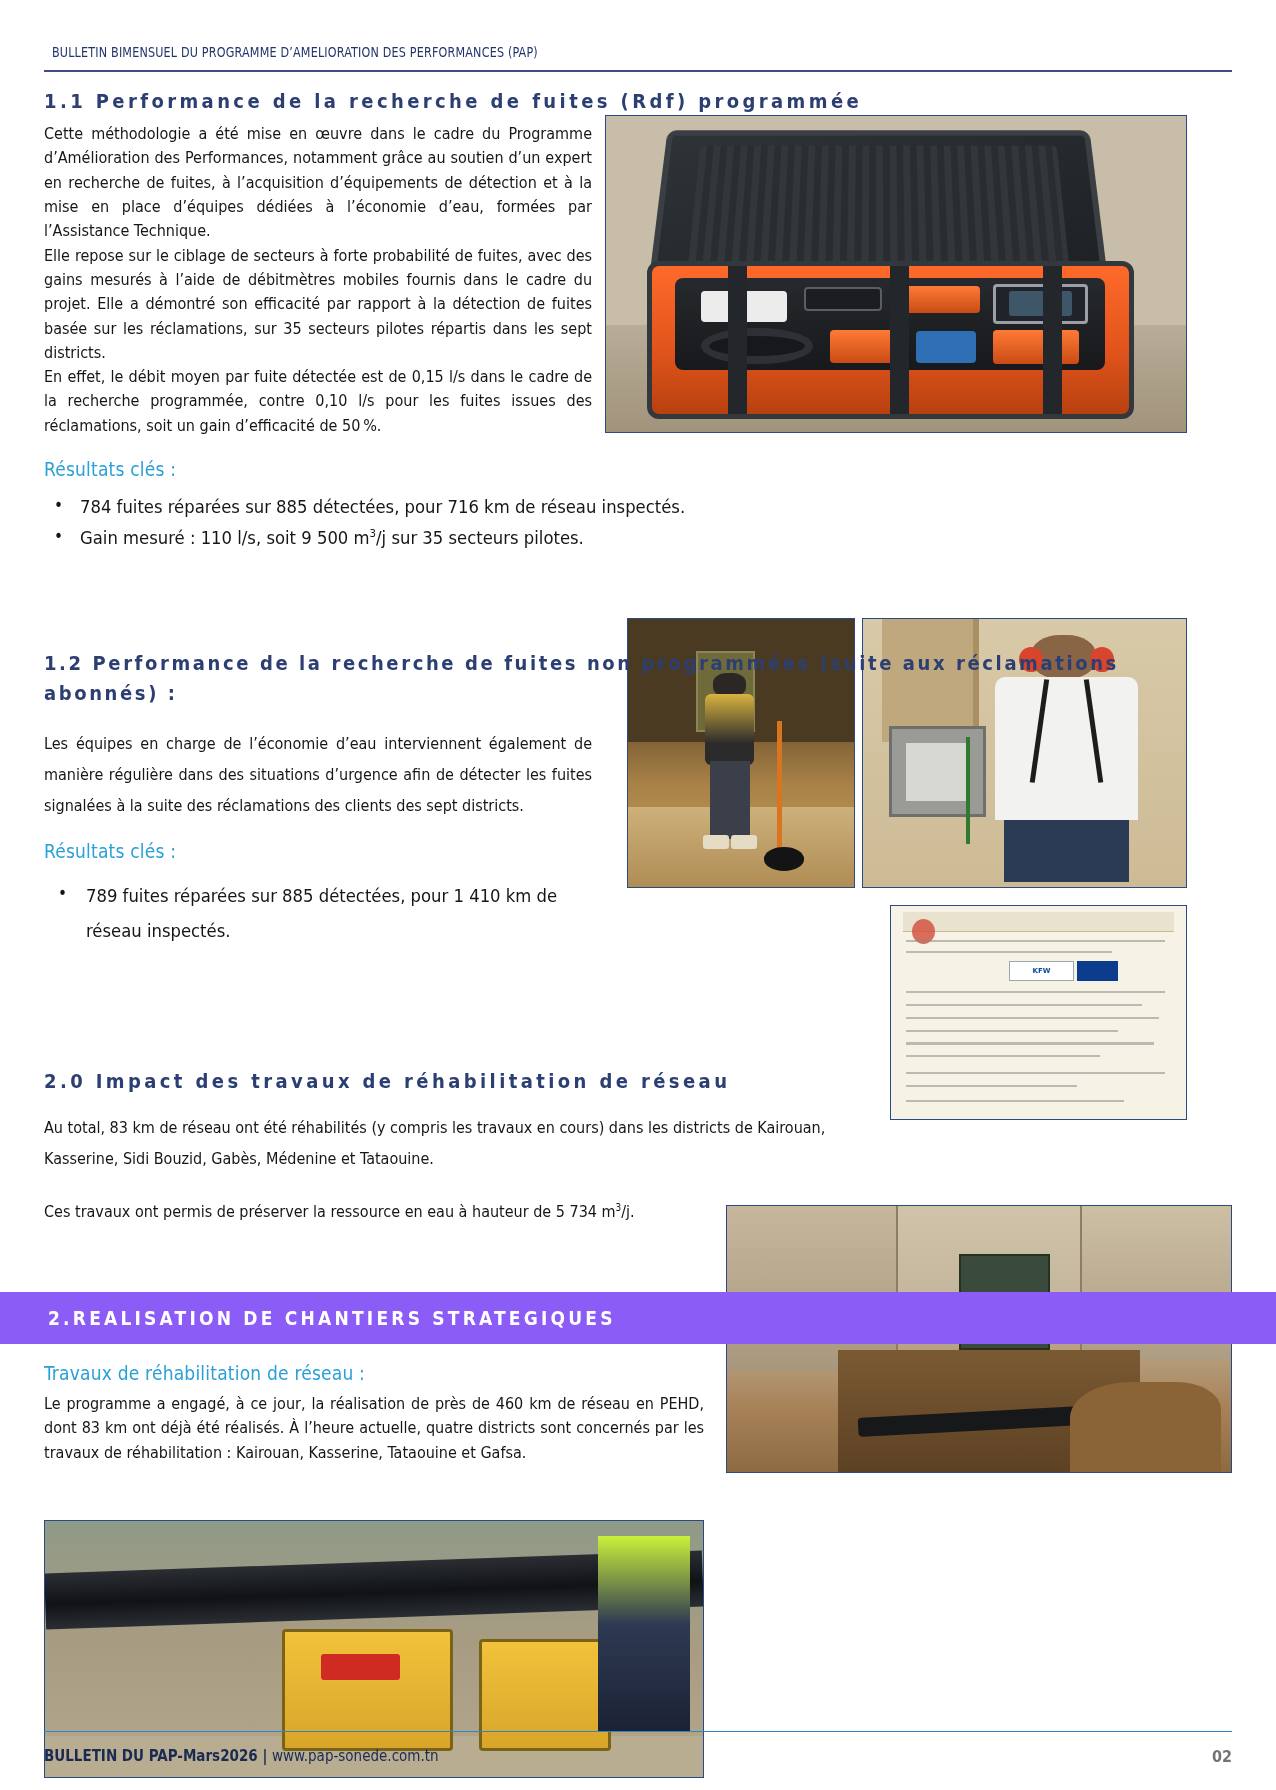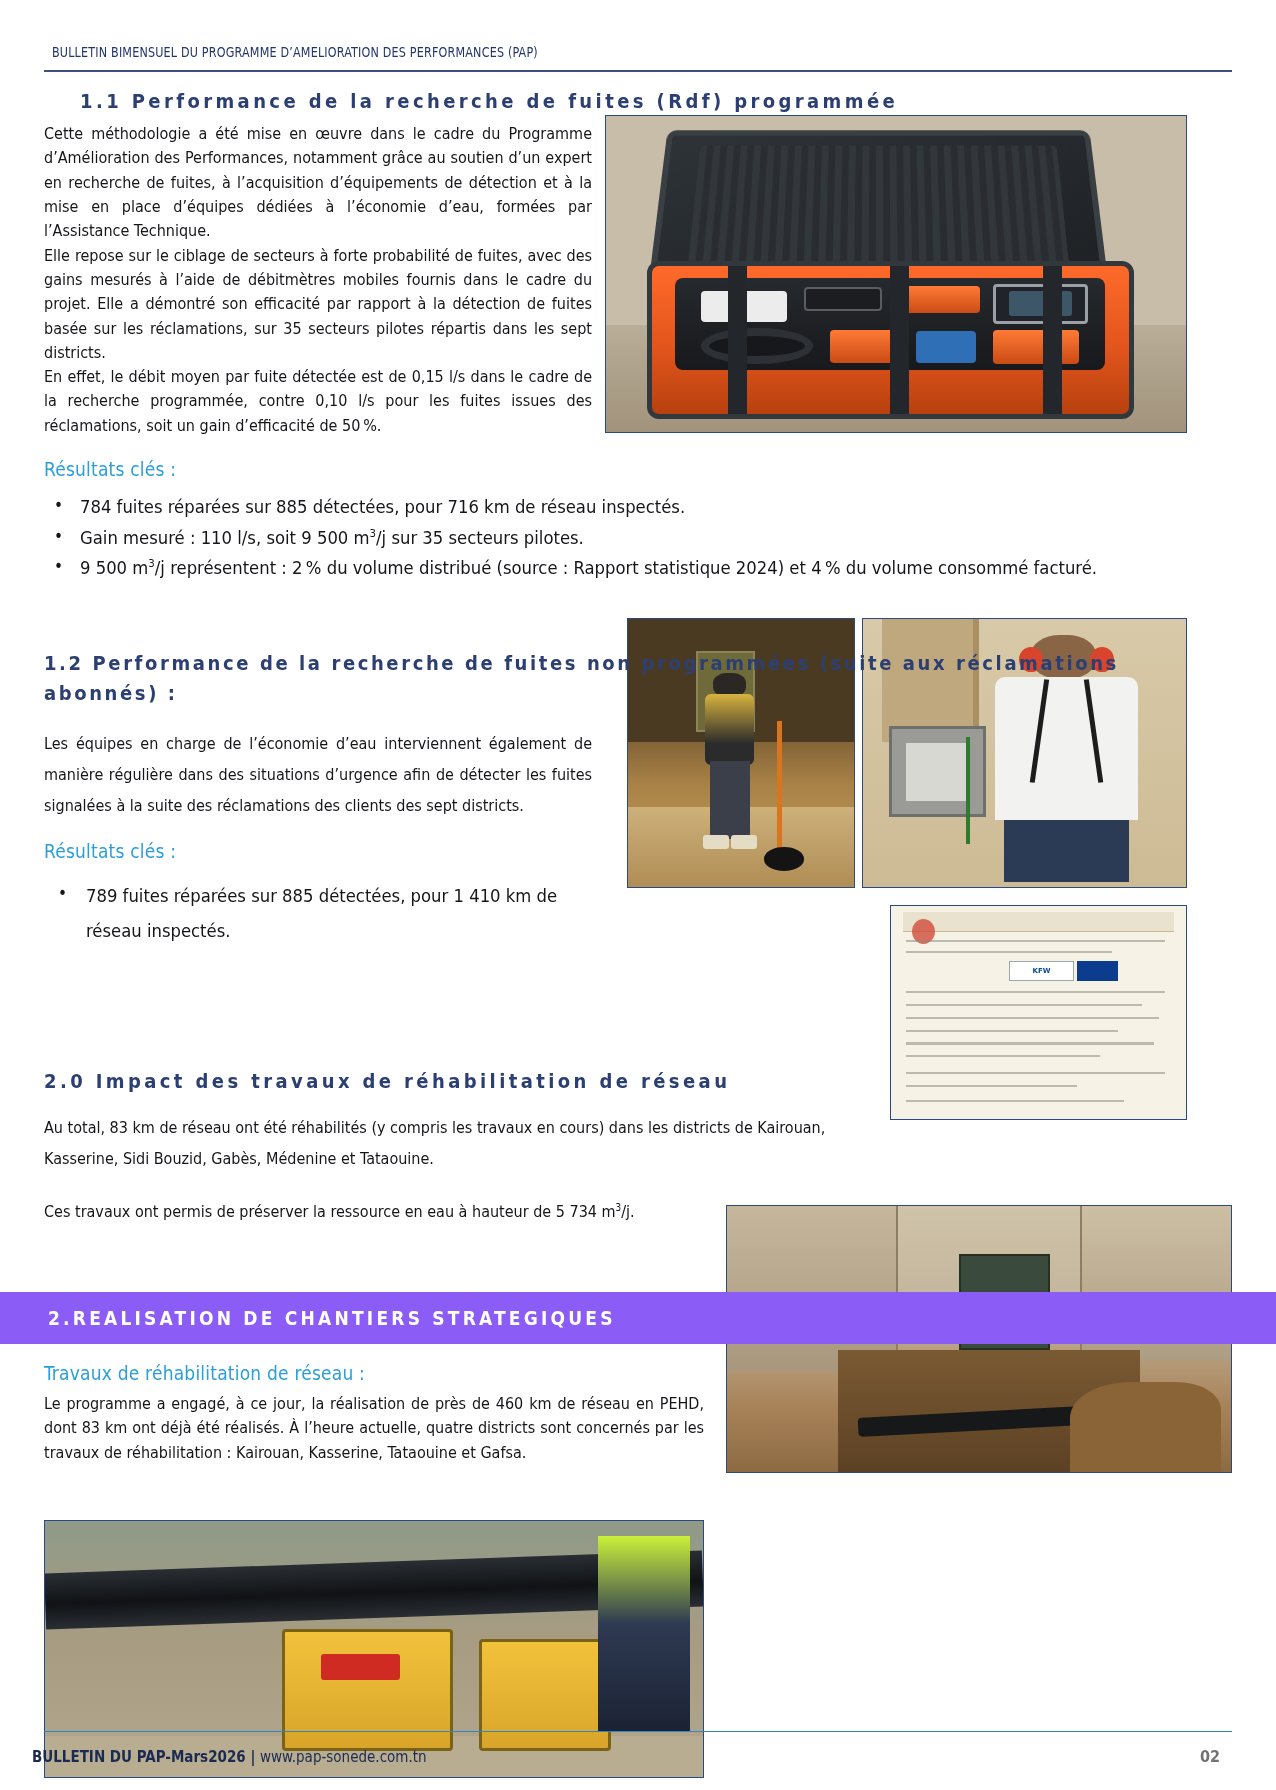--- a/index.html
+++ b/index.html
@@ -245,24 +245,24 @@
   
   .footer-rule {
     position: absolute;
     left: 44px; bottom: 58px;
     width: 1188px;
     height: 1.4px;
     background: #2f86c5;
   }
   .footer {
     position: absolute;
-    left: 32px; bottom: 24px;
+    left: 44px; bottom: 24px;
     width: 1188px;
     display: flex;
-    align-items: center;
+    align-items: flex-start;
     justify-content: space-between;
   }
   .footer-left {
     font-family: "DejaVu Sans Condensed", "Liberation Sans Narrow", "Liberation Sans", sans-serif;
     font-size: 15px;
     font-weight: bold;
     color: #1b2a52;
   }
   .footer-left .url { font-weight: normal; }
   .footer-page {
@@ -369,36 +369,35 @@
   <div class="photo" id="photo-pipe">
     <div class="pp-bg"></div>
     <div class="pp-pipe"></div>
     <div class="pp-ground"></div>
     <div class="pp-machine"></div>
     <div class="pp-red"></div>
     <div class="pp-machine2"></div>
     <div class="pp-worker"></div>
   </div>
 
-  <div style="position:absolute; left:44px; top:86px; width:1188px;margin-left:36px;">
+  <div style="position:absolute; left:44px; top:86px; width:1188px;">
     <h2 class="sec-head">1.1 Performance de la recherche de fuites (Rdf)  programmée</h2>
   </div>
 
   <div style="position:absolute; left:44px; top:122px; width:548px;">
     <p class="body">Cette méthodologie a été mise en œuvre dans le cadre du Programme d’Amélioration des Performances, notamment grâce au soutien d’un expert en recherche de fuites, à l’acquisition d’équipements de détection et à la mise en place d’équipes dédiées à l’économie d’eau, formées par l’Assistance Technique.</p>
     <p class="body">Elle repose sur le ciblage de secteurs à forte probabilité de fuites, avec des gains mesurés à l’aide de débitmètres mobiles fournis dans le cadre du projet. Elle a démontré son efficacité par rapport à la détection de fuites basée sur les réclamations, sur 35 secteurs pilotes répartis dans les sept districts.</p>
     <p class="body">En effet, le débit moyen par fuite détectée est de 0,15 l/s dans le cadre de la recherche programmée, contre 0,10 l/s pour les fuites issues des réclamations, soit un gain d’efficacité de 50 %.</p>
   </div>
 
   <div style="position:absolute; left:44px; top:458px; width:1188px;">
     <div class="sub-head">Résultats clés :</div>
     <ul class="bullets" style="margin-top:12px;">
       <li><span>784 fuites réparées sur 885 détectées, pour 716 km de réseau inspectés.</span></li>
       <li><span>Gain mesuré : 110 l/s, soit 9 500 m<sup>3</sup>/j sur 35 secteurs pilotes.</span></li>
-      <li><span>9 500 m<sup>3</sup>/j représentent : 2 % du volume distribué (source : Rapport statistique 2024) et 4 % du volume consommé facturé.</span></li>
     </ul>
   </div>
 
   <div style="position:absolute; left:44px; top:648px; width:1188px;">
     <h2 class="sec-head tight">1.2 Performance de la recherche de fuites non programmées (suite aux réclamations abonnés) :</h2>
   </div>
 
   <div style="position:absolute; left:44px; top:728px; width:548px;">
     <p class="body loose">Les équipes en charge de l’économie d’eau interviennent également de manière régulière dans des situations d’urgence afin de détecter les fuites signalées à la suite des réclamations des clients des sept districts.</p>
     <div class="sub-head" style="margin-top:18px;">Résultats clés :</div>

